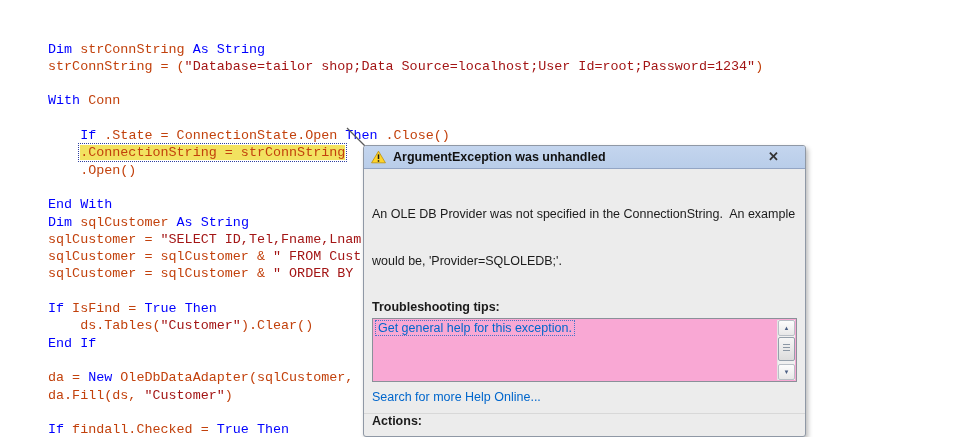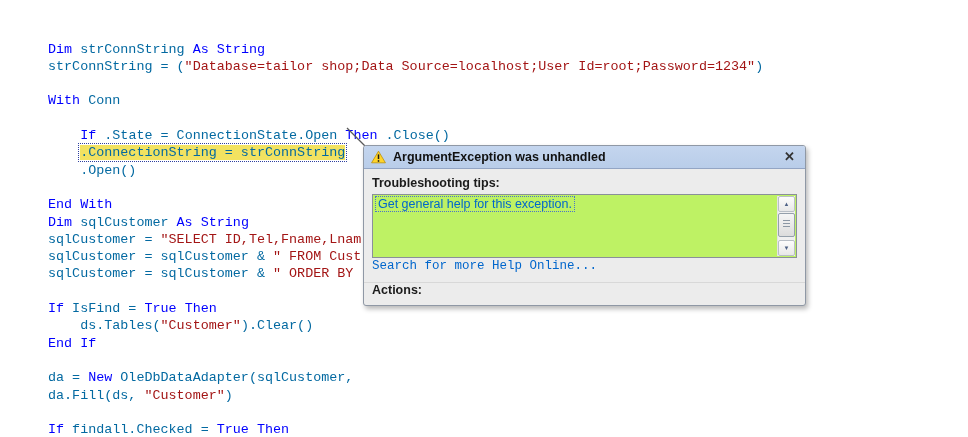--- a/index.html
+++ b/index.html
@@ -10,54 +10,54 @@
   
   .editor{
     position:absolute;left:48px;top:6px;
     font-family:"Liberation Mono","DejaVu Sans Mono",monospace;
     font-size:13.4px;line-height:17.3px;
     color:#000;white-space:pre;
   }
   .code-line{height:17.3px;}
   .tk-kw{color:var(--keyword);}
   .tk-str{color:var(--string);}
-  .tk-pl{color:#0369a1;}
+  .tk-pl{color:#c2410c;}
   .hl{
     background:var(--highlight);
     outline:1px dotted #2e3f9f;
     outline-offset:1px;
     margin-top:8px;
   }
   
   .leader{position:absolute;left:340px;top:120px;width:40px;height:40px;pointer-events:none;}
   
   .dialog{
     position:absolute;left:363px;top:145px;width:441px;
     background:var(--dialogbg);
     border:1px solid #8f98a5;border-radius:3px;
     box-shadow:2px 3px 5px rgba(0,0,0,.28);
     font-size:12.5px;color:#1b1b1b;
   }
   .titlebar{
     height:22px;background:linear-gradient(#c4d5ee,var(--titlebar));
     border-bottom:1px solid #93a5c4;border-radius:2px 2px 0 0;
-    display:flex;align-items:center;padding:0 8px 0 7px;
+    display:flex;align-items:center;padding:0 24px 0 7px;
   }
   .titlebar .warn{width:15px;height:14px;margin-right:7px;flex:0 0 auto;}
   .titlebar .title{font-weight:bold;font-size:12.5px;color:#111;flex:1 1 auto;}
   .titlebar .close{
     font-weight:bold;font-size:13px;color:#333;cursor:pointer;
     line-height:14px;padding:0 2px;
   }
   .dlg-body{padding:7px 8px 8px 8px;}
   .msg{white-space:pre-wrap;line-height:15.5px;}
   .msg span{display:block;}
   .sec-label{font-weight:bold;}
   .tips-box{
-    margin-top:4px;height:64px;background:#bef264;
+    margin-top:4px;height:64px;background:#f9a8d4;
     border:1px solid #8a9099;position:relative;
     padding:2px 22px 2px 3px;box-sizing:border-box;
   }
   a.lnk{color:var(--link);text-decoration:none;cursor:pointer;}
   .tip-link{
     display:inline-block;text-decoration:underline;
     outline:1px dotted #4a74c9;padding:0 2px;
   }
   .sb{
     position:absolute;top:1px;right:1px;bottom:1px;width:17px;
@@ -73,21 +73,21 @@
   .sb-btn.up{position:absolute;top:0;left:0;right:0;}
   .sb-thumb{
     position:absolute;top:17px;left:0;right:0;height:24px;
     background:linear-gradient(#f6f6f6,#dcdcdc);
     border:1px solid #95a0ab;border-radius:2px;box-sizing:border-box;cursor:pointer;
   }
   .sb-grip{
     position:absolute;left:4px;right:4px;top:9px;height:1px;
     background:#8b97a4;box-shadow:0 3px 0 #8b97a4,0 -3px 0 #8b97a4;
   }
-  .search-link{display:inline-block;font-family:Liberation Mono, monospace;}
+  .search-link{display:inline-block;margin-top:8px;}
   .sep{border-top:1px solid #d8d8d8;margin:9px -8px 0 -8px;}
 </style>
 </head>
 <body>
 
 <div class="editor">
   <div><div class="code-line"><span class="tk-kw">Dim</span><span class="tk-pl"> strConnString </span><span class="tk-kw">As</span><span class="tk-pl"> </span><span class="tk-kw">String</span></div><div class="code-line"><span class="tk-pl">strConnString = (</span><span class="tk-str">"Database=tailor shop;Data Source=localhost;User Id=root;Password=1234"</span><span class="tk-pl">)</span></div><div class="code-line">&nbsp;</div><div class="code-line"><span class="tk-kw">With</span><span class="tk-pl"> Conn</span></div><div class="code-line">&nbsp;</div><div class="code-line">    <span class="tk-kw">If</span><span class="tk-pl"> .State = ConnectionState.Open </span><span class="tk-kw">Then</span><span class="tk-pl"> .Close()</span></div><div class="code-line">    <span class="hl"><span class="tk-pl">.ConnectionString = strConnString</span></span></div><div class="code-line">    <span class="tk-pl">.Open()</span></div><div class="code-line">&nbsp;</div><div class="code-line"><span class="tk-kw">End With</span></div><div class="code-line"><span class="tk-kw">Dim</span><span class="tk-pl"> sqlCustomer </span><span class="tk-kw">As</span><span class="tk-pl"> </span><span class="tk-kw">String</span></div><div class="code-line"><span class="tk-pl">sqlCustomer = </span><span class="tk-str">"SELECT ID,Tel,Fname,Lnam</span></div><div class="code-line"><span class="tk-pl">sqlCustomer = sqlCustomer &amp; </span><span class="tk-str">" FROM Cust</span></div><div class="code-line"><span class="tk-pl">sqlCustomer = sqlCustomer &amp; </span><span class="tk-str">" ORDER BY</span></div><div class="code-line">&nbsp;</div><div class="code-line"><span class="tk-kw">If</span><span class="tk-pl"> IsFind = </span><span class="tk-kw">True</span><span class="tk-pl"> </span><span class="tk-kw">Then</span></div><div class="code-line">    <span class="tk-pl">ds.Tables(</span><span class="tk-str">"Customer"</span><span class="tk-pl">).Clear()</span></div><div class="code-line"><span class="tk-kw">End If</span></div><div class="code-line">&nbsp;</div><div class="code-line"><span class="tk-pl">da = </span><span class="tk-kw">New</span><span class="tk-pl"> OleDbDataAdapter(sqlCustomer,</span></div><div class="code-line"><span class="tk-pl">da.Fill(ds, </span><span class="tk-str">"Customer"</span><span class="tk-pl">)</span></div><div class="code-line">&nbsp;</div><div class="code-line"><span class="tk-kw">If</span><span class="tk-pl"> findall.Checked = </span><span class="tk-kw">True</span><span class="tk-pl"> </span><span class="tk-kw">Then</span></div></div>
 </div>
 
 <svg class="leader" viewBox="0 0 40 40" width="40" height="40">
@@ -98,20 +98,24 @@
   <div class="titlebar">
     <svg class="warn" viewBox="0 0 16 14">
       <path d="M8 0.8 L15.4 13.2 H0.6 Z" fill="#ffd42a" stroke="#b98c00" stroke-width="0.8"></path>
       <rect x="7.2" y="4.2" width="1.6" height="5" fill="#1a1a1a"></rect>
       <rect x="7.2" y="10.4" width="1.6" height="1.7" fill="#1a1a1a"></rect>
     </svg>
     <span class="title">ArgumentException was unhandled</span>
     <span class="close">✕</span>
   </div>
   <div class="dlg-body">
+    <div class="msg">
+      <span>An OLE DB Provider was not specified in the ConnectionString.  An example</span>
+      <span>would be, 'Provider=SQLOLEDB;'.</span>
+    </div>
     <div class="sec-label">Troubleshooting tips:</div>
     <div class="tips-box">
       <a class="lnk tip-link">Get general help for this exception.</a>
       <div class="sb">
         <div class="sb-btn up">▲</div>
         <div class="sb-thumb">
             <div class="sb-grip"></div>
           </div>
         <div class="sb-btn down">▼</div>
       </div>

